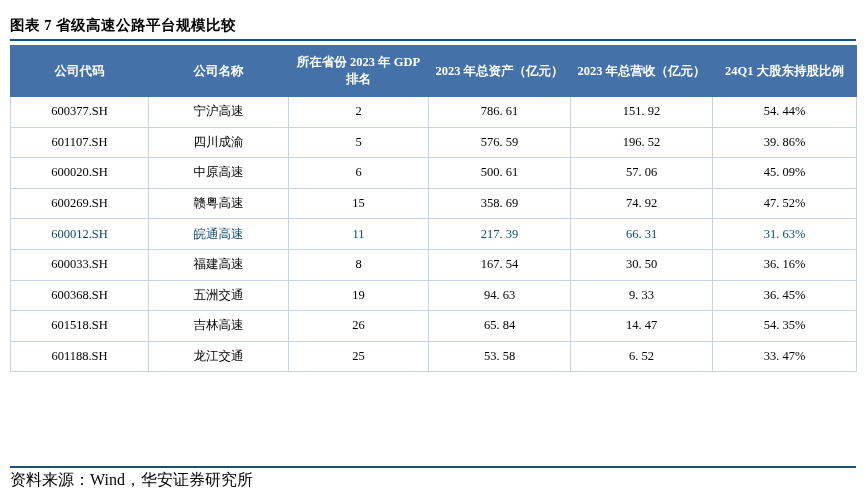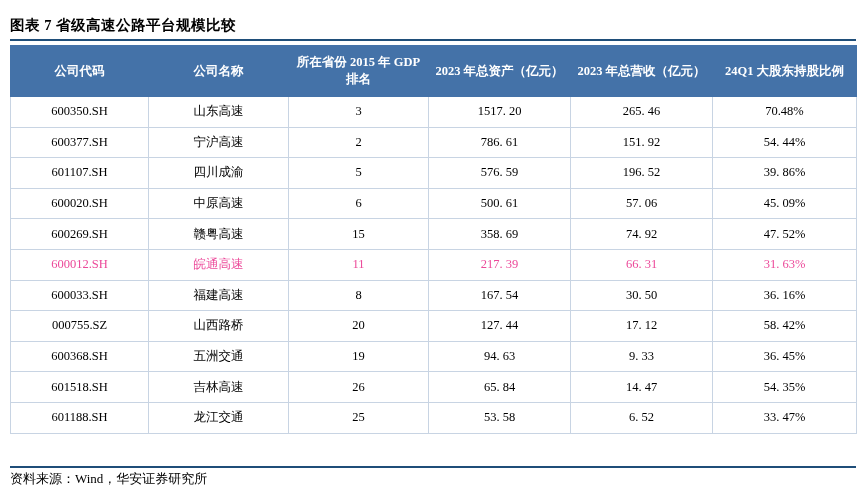--- a/index.html
+++ b/index.html
@@ -63,35 +63,35 @@
     line-height: 1.35;
     border: 1px solid #4472a8;
     padding: 2px 6px;
   }
   table.data tbody td {
     height: 27.6px;
     background: #ffffff;
     padding: 1px 4px;
   }
   tr.highlight td {
-    color: #ec4899;
+    color: #0c4a6e;
   }
   .footer-rule {
     position: absolute;
     left: 10px;
     top: 466px;
     width: 846px;
     height: 2px;
     background: #1f4e79;
   }
   .source {
     position: absolute;
     left: 10px;
     top: 470px;
-    font-size: 13px;
+    font-size: 16px;
     font-family: "Liberation Serif", serif;
     color: #000000;
   }
 </style>
 </head>
 <body>
 
 <div class="page">
 
   <div class="title-bar">图表 7 省级高速公路平台规模比较</div>
@@ -103,35 +103,27 @@
       <col style="width:140px">
       <col style="width:140px">
       <col style="width:142px">
       <col style="width:142px">
       <col style="width:144px">
     </colgroup>
     <thead>
       <tr>
         <th>公司代码</th>
         <th>公司名称</th>
-        <th>所在省份 2015 年 GDP 排名</th>
+        <th>所在省份 2023 年 GDP 排名</th>
         <th>2023 年总资产（亿元）</th>
         <th>2023 年总营收（亿元）</th>
         <th>24Q1 大股东持股比例</th>
       </tr>
     </thead>
     <tbody id="tbody">
-        <tr>
-          <td>600350.SH</td>
-          <td>山东高速</td>
-          <td>3</td>
-          <td>1517. 20</td>
-          <td>265. 46</td>
-          <td>70.48%</td>
-        </tr>
         <tr>
           <td>600377.SH</td>
           <td>宁沪高速</td>
           <td>2</td>
           <td>786. 61</td>
           <td>151. 92</td>
           <td>54. 44%</td>
         </tr>
         <tr>
           <td>601107.SH</td>
@@ -167,28 +159,20 @@
         </tr>
         <tr>
           <td>600033.SH</td>
           <td>福建高速</td>
           <td>8</td>
           <td>167. 54</td>
           <td>30. 50</td>
           <td>36. 16%</td>
         </tr>
         <tr>
-          <td>000755.SZ</td>
-          <td>山西路桥</td>
-          <td>20</td>
-          <td>127. 44</td>
-          <td>17. 12</td>
-          <td>58. 42%</td>
-        </tr>
-        <tr>
           <td>600368.SH</td>
           <td>五洲交通</td>
           <td>19</td>
           <td>94. 63</td>
           <td>9. 33</td>
           <td>36. 45%</td>
         </tr>
         <tr>
           <td>601518.SH</td>
           <td>吉林高速</td>

